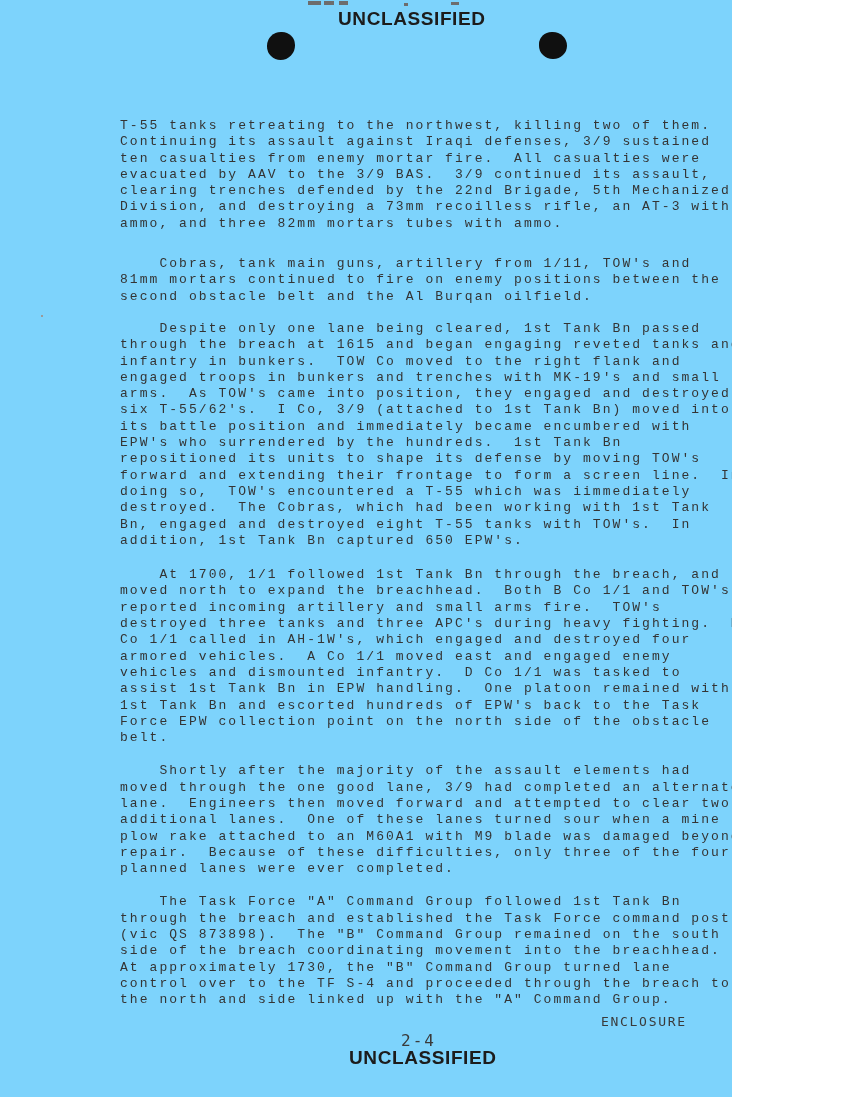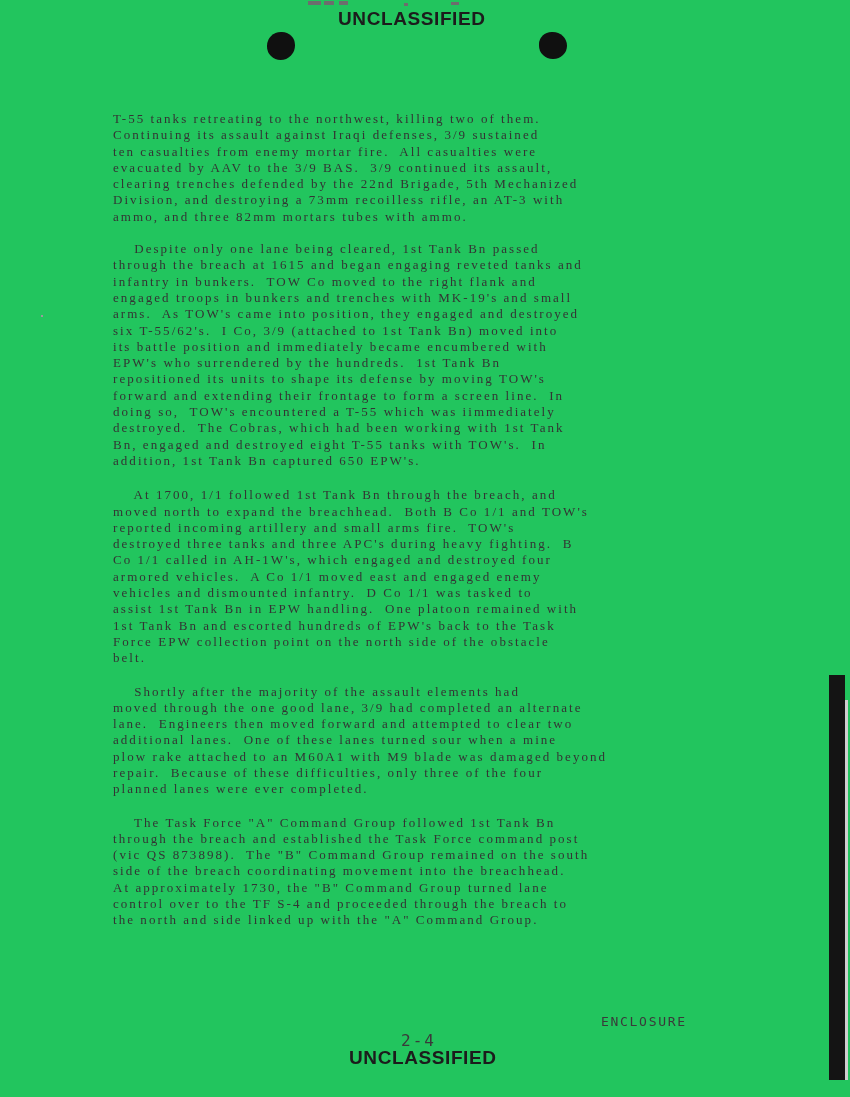--- a/index.html
+++ b/index.html
@@ -2,23 +2,23 @@
 <html><head>
 <meta charset="utf-8">
 <style>
   html, body {
     margin: 0;
     padding: 0;
     background: #ffffff;
   }
   .page {
     position: relative;
-    width: 850px;
+    width: 732px;
     height: 1097px;
-    background: #22c55e;
+    background: #7dd3fc;
     overflow: hidden;
     font-family: "DejaVu Sans Mono", monospace;
   }
   
   .banner {
     position: absolute;
     font-family: "Liberation Sans", sans-serif;
     font-weight: 700;
     font-size: 19px;
     letter-spacing: 0.6px;
@@ -48,22 +48,22 @@
 
   
   .body-text {
     position: absolute;
     left: 105px;
     top: 103px;
     width: 660px;
     color: #343434;
   }
   .para {
-    margin: 8px;
-    font-family: Liberation Serif, serif;
+    margin: 15px;
+    font-family: Liberation Mono, monospace;
     font-size: 13px;
     line-height: 16.3px;
     letter-spacing: 2.05px;
     white-space: pre;
     color: #343434;
   }
   .g24 { margin-top: 24px; }
   .g16 { margin-top: 16px; }
   .g18 { margin-top: 18px; }
   .g17 { margin-top: 17px; }
@@ -125,20 +125,23 @@
   <div class="punch punch-right"></div>
 
   <div class="body-text">
     <pre class="para">T-55 tanks retreating to the northwest, killing two of them.
 Continuing its assault against Iraqi defenses, 3/9 sustained
 ten casualties from enemy mortar fire.  All casualties were
 evacuated by AAV to the 3/9 BAS.  3/9 continued its assault,
 clearing trenches defended by the 22nd Brigade, 5th Mechanized
 Division, and destroying a 73mm recoilless rifle, an AT-3 with
 ammo, and three 82mm mortars tubes with ammo.</pre>
+    <pre class="para g24">    Cobras, tank main guns, artillery from 1/11, TOW's and
+81mm mortars continued to fire on enemy positions between the
+second obstacle belt and the Al Burqan oilfield.</pre>
     <pre class="para g16">    Despite only one lane being cleared, 1st Tank Bn passed
 through the breach at 1615 and began engaging reveted tanks and
 infantry in bunkers.  TOW Co moved to the right flank and
 engaged troops in bunkers and trenches with MK-19's and small
 arms.  As TOW's came into position, they engaged and destroyed
 six T-55/62's.  I Co, 3/9 (attached to 1st Tank Bn) moved into
 its battle position and immediately became encumbered with
 EPW's who surrendered by the hundreds.  1st Tank Bn
 repositioned its units to shape its defense by moving TOW's
 forward and extending their frontage to form a screen line.  In

